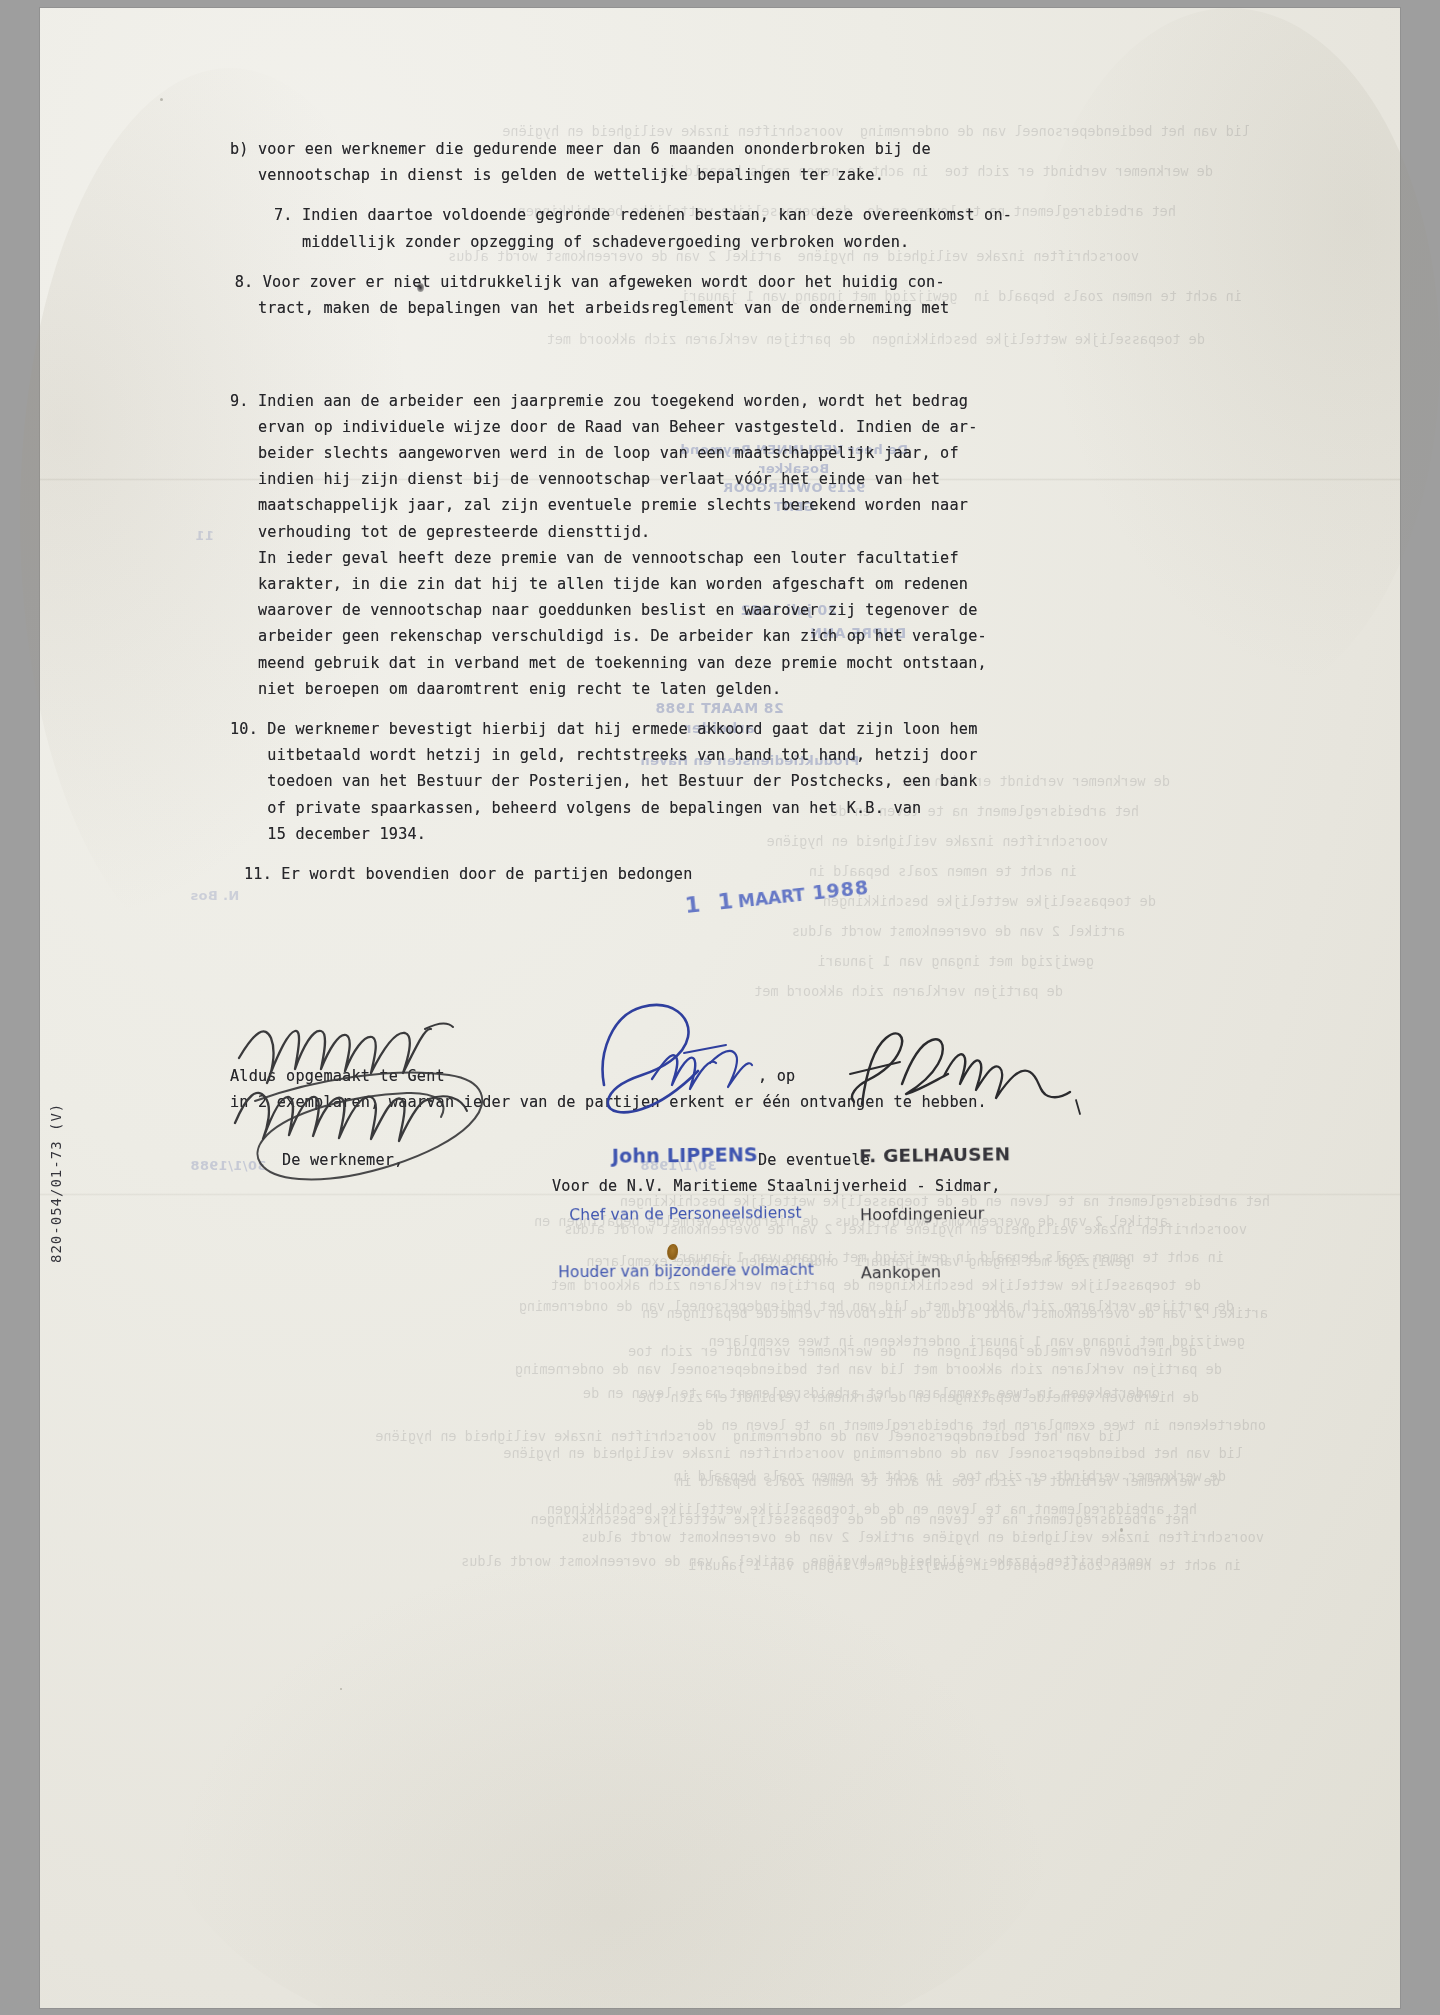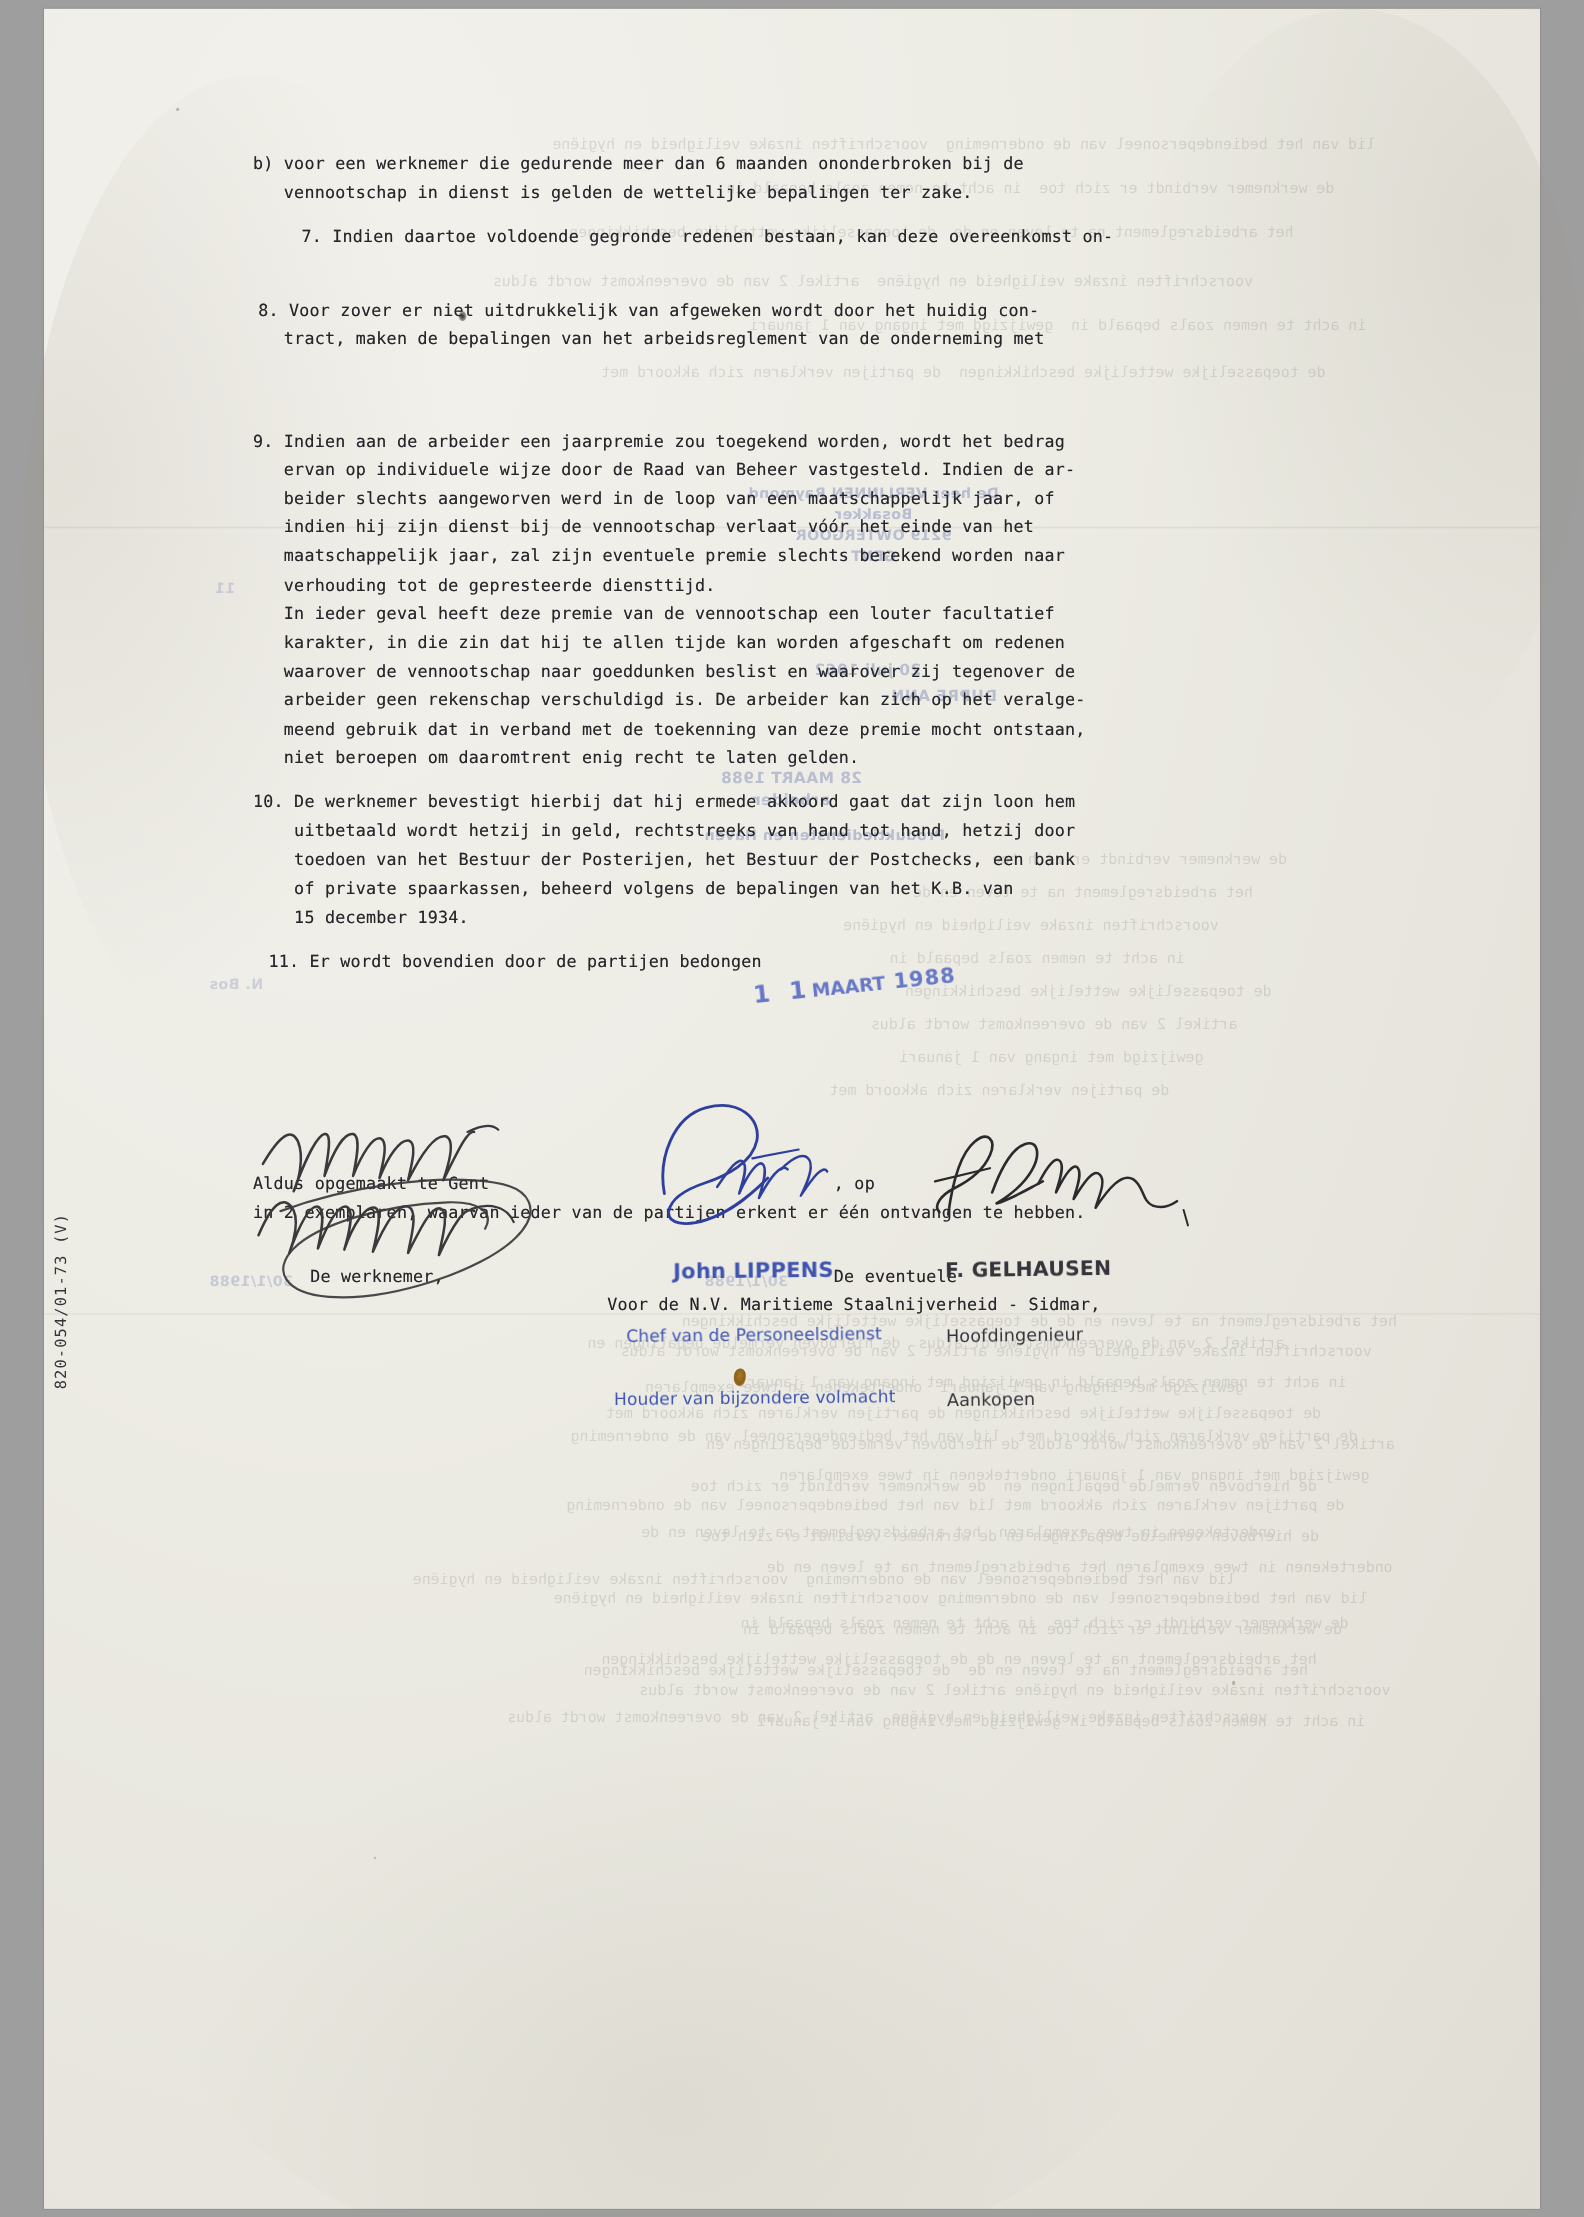--- a/index.html
+++ b/index.html
@@ -187,21 +187,21 @@
   <div class="ghost-stamp" style="left:615px;top:690px;font-size:14px;line-height:20px;">28 MAART 1988
 arbeider</div>
   <div class="ghost-stamp" style="left:600px;top:745px;font-size:13px;">Produktiediensten en Haven</div>
   <div class="ghost-stamp" style="left:155px;top:520px;font-size:13px;opacity:.22;">11</div>
   <div class="ghost-stamp" style="left:150px;top:880px;font-size:13px;opacity:.22;">N. Bos</div>
   <div class="ghost-stamp" style="left:150px;top:1150px;font-size:13px;opacity:.25;">30/1/1988</div>
   <div class="ghost-stamp" style="left:600px;top:1150px;font-size:13px;opacity:.25;">30/1/1988</div>
 
   <div id="body">
       <div class="tp" style="left: 190px; top: 128px;"><div>b) voor een werknemer die gedurende meer dan 6 maanden ononderbroken bij de</div><div>   vennootschap in dienst is gelden de wettelijke bepalingen ter zake.</div></div>
-      <div class="tp" style="left: 190px; top: 194.4px; margin-left: 44px;"><div>7. Indien daartoe voldoende gegronde redenen bestaan, kan deze overeenkomst on-</div></div>
+      <div class="tp" style="left: 190px; top: 194.4px; margin-left: 44px;"><div>7. Indien daartoe voldoende gegronde redenen bestaan, kan deze overeenkomst on-</div><div>   middellijk zonder opzegging of schadevergoeding verbroken worden.</div></div>
       <div class="tp" style="left: 190px; top: 260.8px; text-align: center;"><div>8. Voor zover er niet uitdrukkelijk van afgeweken wordt door het huidig con-</div><div>   tract, maken de bepalingen van het arbeidsreglement van de onderneming met</div></div>
       <div class="tp" style="left: 190px; top: 379.6px;"><div>9. Indien aan de arbeider een jaarpremie zou toegekend worden, wordt het bedrag</div><div>   ervan op individuele wijze door de Raad van Beheer vastgesteld. Indien de ar-</div><div>   beider slechts aangeworven werd in de loop van een maatschappelijk jaar, of</div><div>   indien hij zijn dienst bij de vennootschap verlaat vóór het einde van het</div><div>   maatschappelijk jaar, zal zijn eventuele premie slechts berekend worden naar</div><div>   verhouding tot de gepresteerde diensttijd.</div><div>   In ieder geval heeft deze premie van de vennootschap een louter facultatief</div><div>   karakter, in die zin dat hij te allen tijde kan worden afgeschaft om redenen</div><div>   waarover de vennootschap naar goeddunken beslist en waarover zij tegenover de</div><div>   arbeider geen rekenschap verschuldigd is. De arbeider kan zich op het veralge-</div><div>   meend gebruik dat in verband met de toekenning van deze premie mocht ontstaan,</div><div>   niet beroepen om daaromtrent enig recht te laten gelden.</div></div>
       <div class="tp" style="left: 190px; top: 708px;"><div>10. De werknemer bevestigt hierbij dat hij ermede akkoord gaat dat zijn loon hem</div><div>    uitbetaald wordt hetzij in geld, rechtstreeks van hand tot hand, hetzij door</div><div>    toedoen van het Bestuur der Posterijen, het Bestuur der Postchecks, een bank</div><div>    of private spaarkassen, beheerd volgens de bepalingen van het K.B. van</div><div>    15 december 1934.</div></div>
       <div class="tp" style="left: 204px; top: 853px;"><div>11. Er wordt bovendien door de partijen bedongen</div></div>
     </div>
 
   <div class="para" style="left:190px;top:1055px;">Aldus opgemaakt te Gent</div>
   <div class="para" style="left:718px;top:1055px;">, op</div>
   <div class="para" style="left:190px;top:1081px;">in 2 exemplaren, waarvan ieder van de partijen erkent er één ontvangen te hebben.</div>
 

